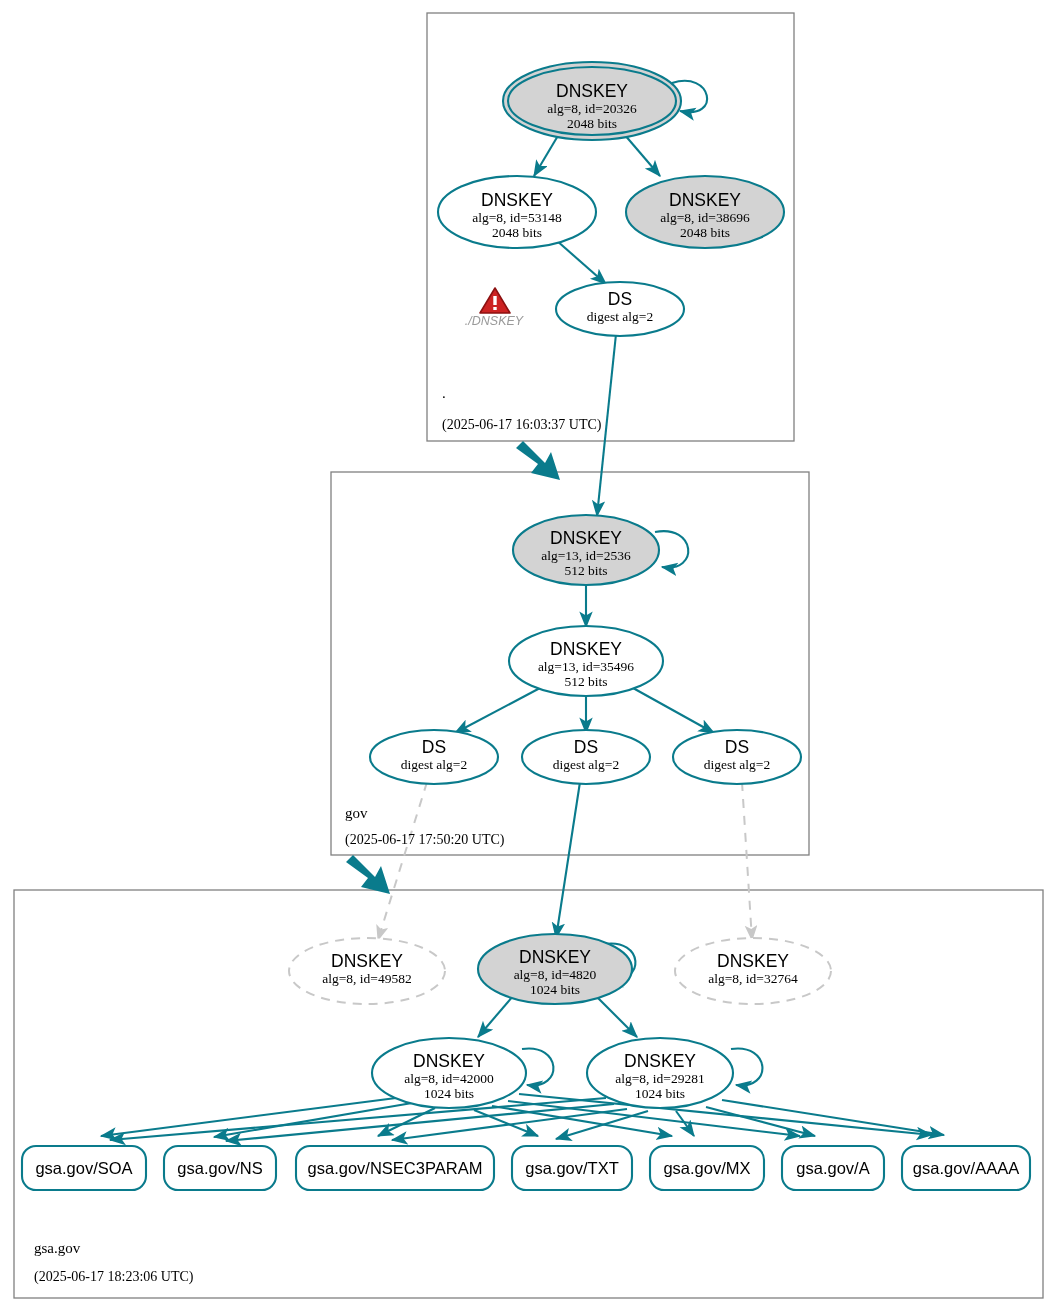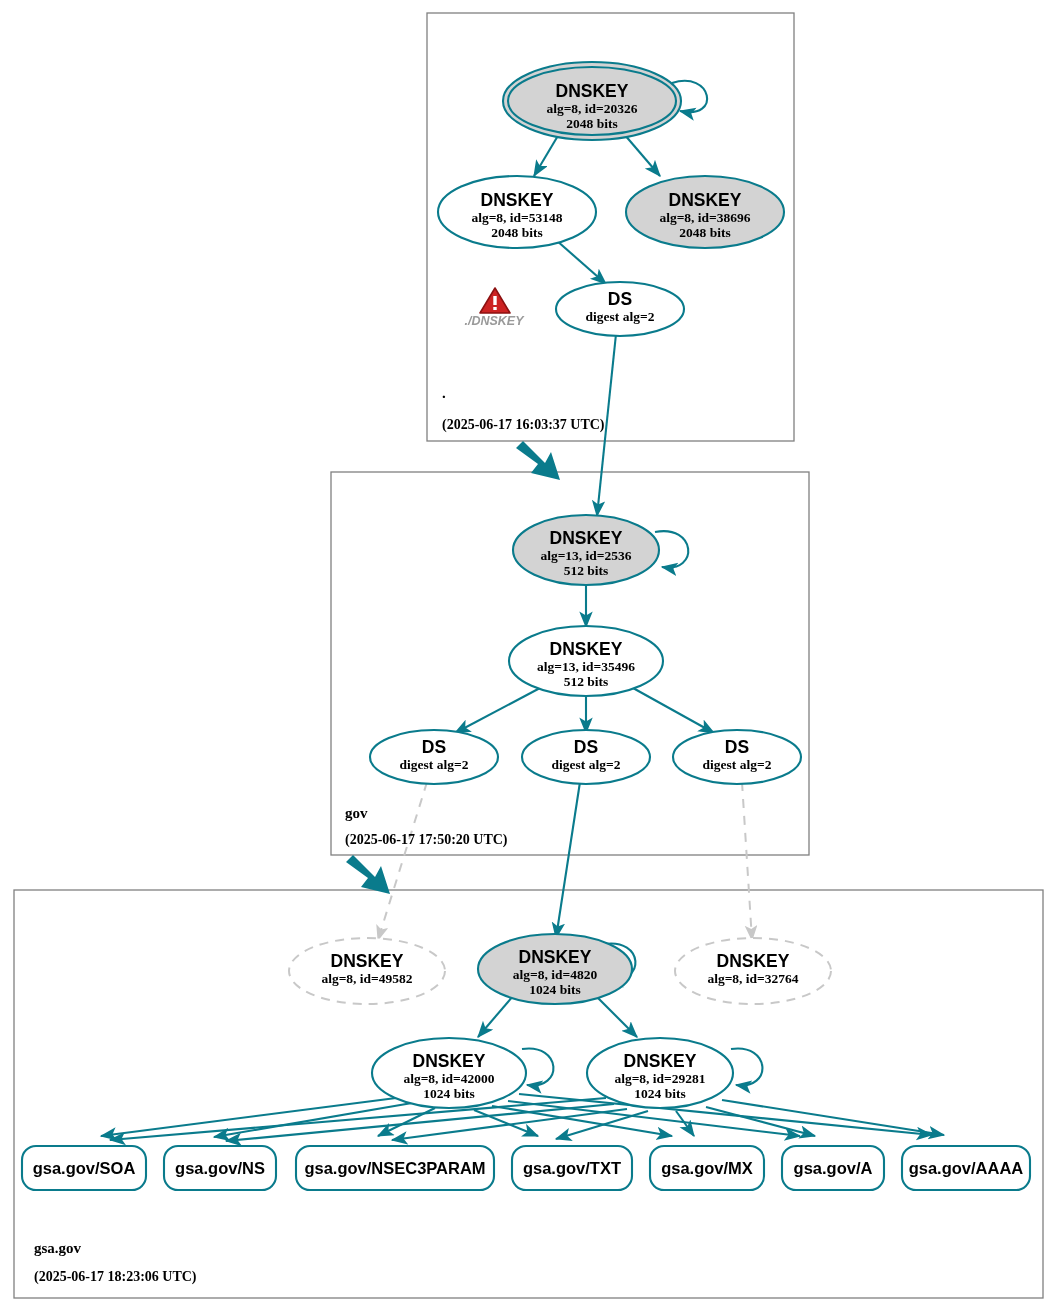--- a/index.html
+++ b/index.html
@@ -1,18 +1,18 @@
 <!DOCTYPE html>
 <html><head>
 <meta charset="utf-8">
 <style>
   html,body{margin:0;padding:0;background:#ffffff;}
   body{width:1057px;height:1312px;position:relative;overflow:hidden;
        font-family:"Liberation Sans",sans-serif;}
-  #stage{position:absolute;left:0;top:0;width:1057px;height:1312px;font-weight:bold;}
+  #stage{position:absolute;left:0;top:0;width:1057px;height:1312px;}
   svg{position:absolute;left:0;top:0;width:1057px;height:1312px;}
   .zonebox{fill:none;stroke:#808080;stroke-width:1.3;}
   .node-ell{stroke:#0a7b8c;stroke-width:2.1;}
   .fill-gray{fill:#d3d3d3;}
   .fill-white{fill:#ffffff;}
   .ghost-ell{fill:#ffffff;stroke:#c8c8c8;stroke-width:2;stroke-dasharray:9,7;}
   .rrbox{fill:#ffffff;stroke:#0a7b8c;stroke-width:2.1;}
   .edge{stroke:#0a7b8c;stroke-width:2.1;fill:none;}
   .edge-dash{stroke:#c8c8c8;stroke-width:2;fill:none;stroke-dasharray:9,8;}
   .zonearrow{fill:#0a7b8c;}

